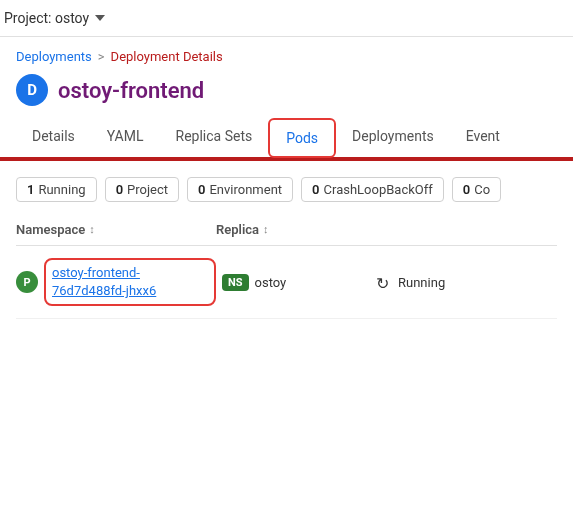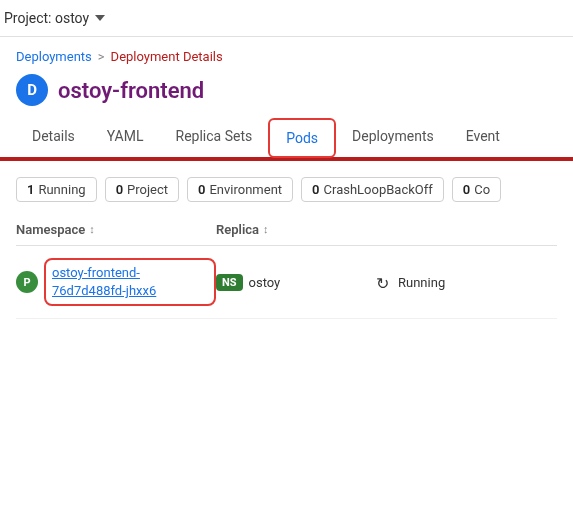--- a/index.html
+++ b/index.html
@@ -174,20 +174,21 @@
       border: 2px solid #e53935;
       padding: 4px 6px;
       border-radius: 8px;
       display: inline-block;
       line-height: 1.4;
     }
     .ns-cell {
       display: flex;
       align-items: center;
       gap: 6px;
+      padding-left: 6px;
     }
     .ns-badge {
       background: #2e7d32;
       color: #fff;
       font-size: 11px;
       font-weight: 700;
       padding: 2px 6px;
       border-radius: 4px;
     }
     .ns-name {

